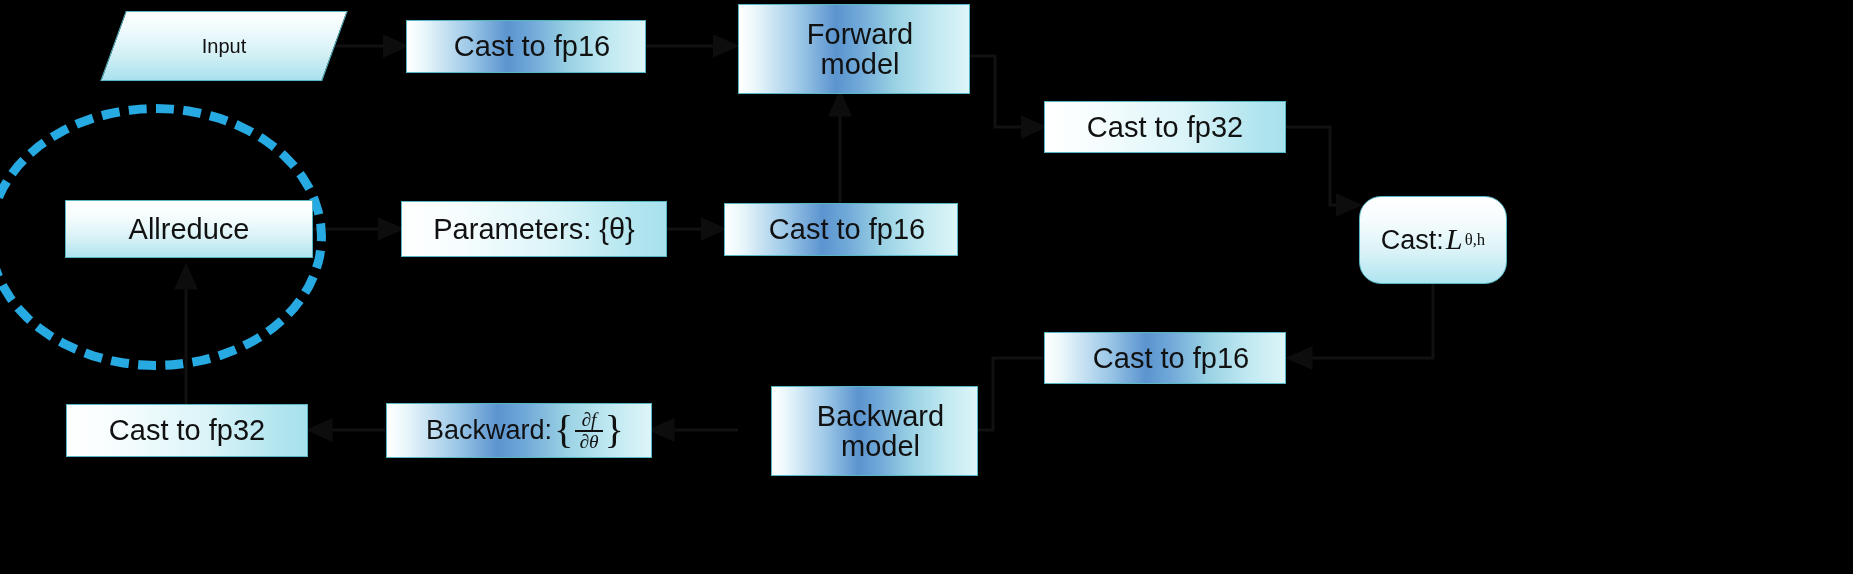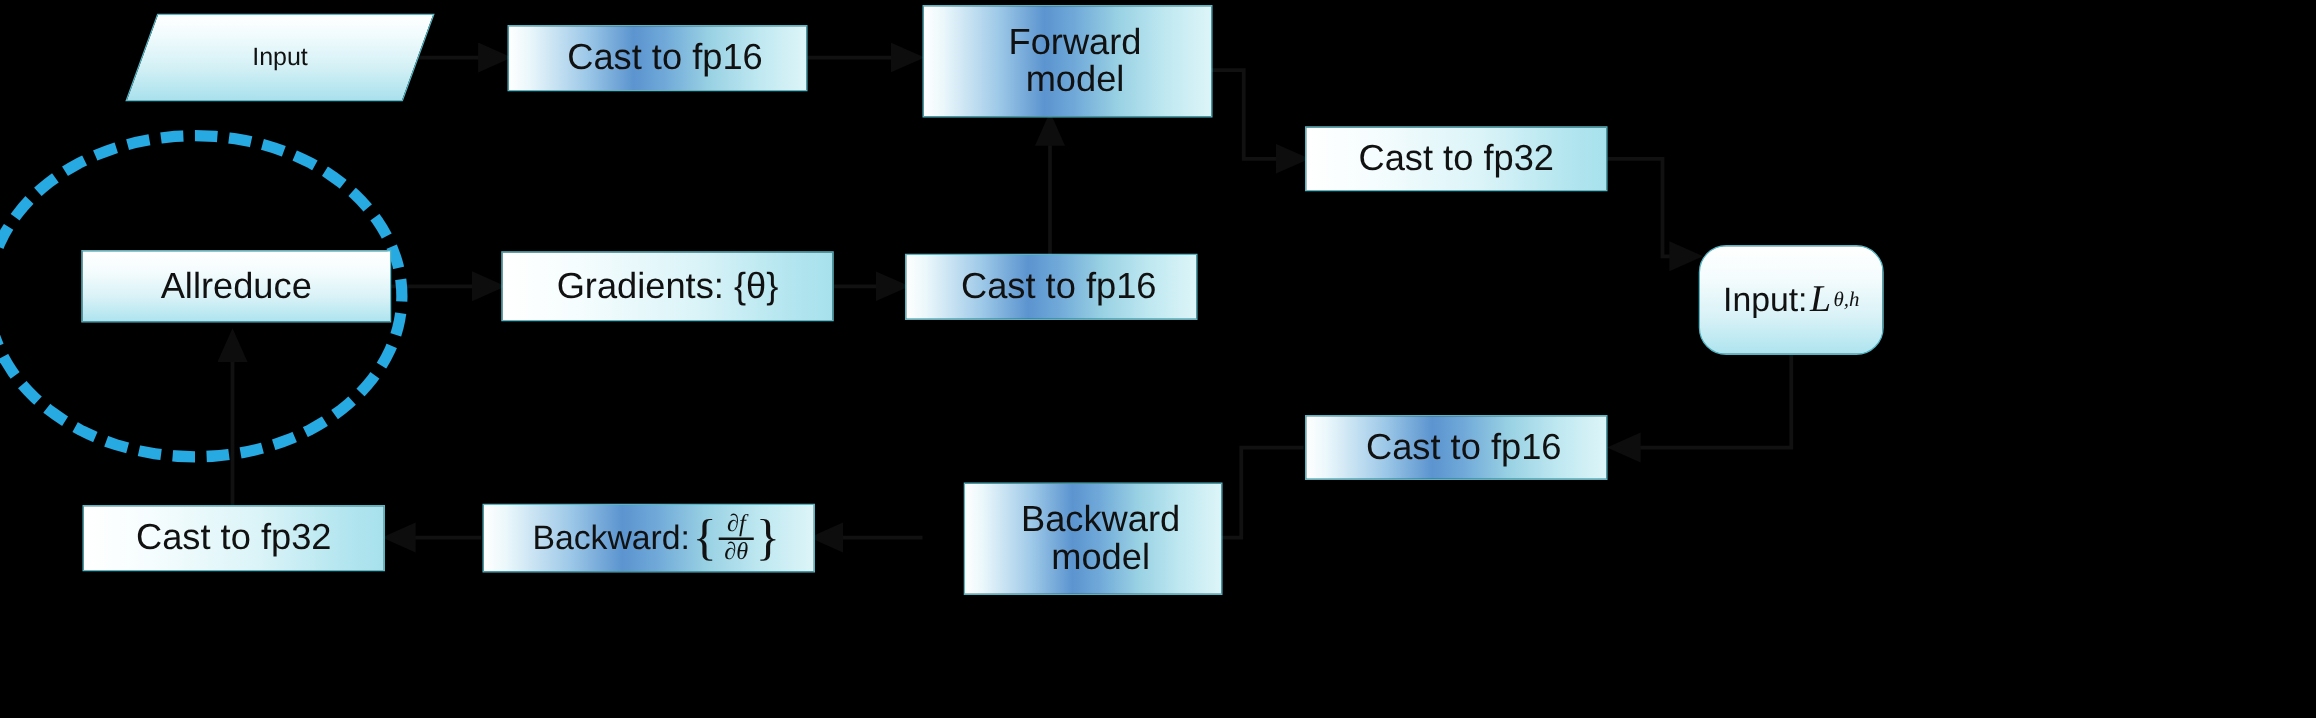--- a/index.html
+++ b/index.html
@@ -43,21 +43,21 @@
   .ellipse{position:absolute;border-radius:50%;border:9px dashed #27a9e1;box-sizing:border-box;}
 
   svg.links{position:absolute;left:0;top:0;width:1853px;height:574px;pointer-events:none;}
 
   .frac{display:inline-flex;flex-direction:column;align-items:center;justify-content:center;
         font-style:italic;font-family:"Liberation Serif",serif;line-height:1.02;
         vertical-align:middle;font-size:0.72em;}
   .frac .num{padding:0 4px;}
   .frac .den{padding:0 4px;border-top:2px solid #111;}
   .brace{font-size:1.5em;font-family:"Liberation Serif",serif;line-height:0.8;}
-  .sub{font-size:0.62em;font-style:italic;font-family:"Liberation Serif",serif;vertical-align:sub;}
+  .sub{font-size:0.62em;font-family:"Liberation Serif",serif;vertical-align:sub;}
   .scriptL{font-family:"Liberation Serif",serif;font-style:italic;font-size:1.12em;}
   .inline{display:inline-flex;align-items:center;justify-content:center;gap:2px;white-space:nowrap;}
 </style>
 </head>
 <body>
 
 <div id="stage">
 
   <svg class="links" viewBox="0 0 1853 574">
     <defs>
@@ -108,21 +108,21 @@
     <span>Forward</span>
     <span>model</span>
   </div>
 
   <div class="node grad-hl" style="left:1044px;top:101px;width:242px;height:52px;font-size:29px;">
     <span>Cast to fp32</span>
   </div>
 
   <div class="node grad-v rounded" style="left:1359px;top:196px;width:148px;height:88px;font-size:27px;">
     <span class="inline">
-      <span>Input:</span>
+      <span>Cast:</span>
         <span class="scriptL">L</span>
         <span class="sub">θ,h</span>
     </span>
   </div>
 
   <div class="node grad-h" style="left:1044px;top:332px;width:242px;height:52px;font-size:29px;">
     <span>Cast to fp16</span>
   </div>
 
   <div class="node grad-h" style="left:740px;top:386px;width:207px;height:90px;font-size:29px;flex-direction:column;margin-left:31px;">
@@ -144,20 +144,20 @@
 
   <div class="node grad-hl" style="left:66px;top:404px;width:242px;height:53px;font-size:29px;">
     <span>Cast to fp32</span>
   </div>
 
   <div class="node grad-v" style="left:65px;top:200px;width:248px;height:58px;font-size:29px;">
     <span>Allreduce</span>
   </div>
 
   <div class="node grad-hl" style="left:401px;top:201px;width:266px;height:56px;font-size:29px;">
-    <span>Gradients: {θ}</span>
+    <span>Parameters: {θ}</span>
   </div>
 
   <div class="node grad-h" style="left:724px;top:203px;width:234px;height:53px;font-size:29px;">
     <span>Cast to fp16</span>
   </div>
 
 </div>
 
 </body></html>

